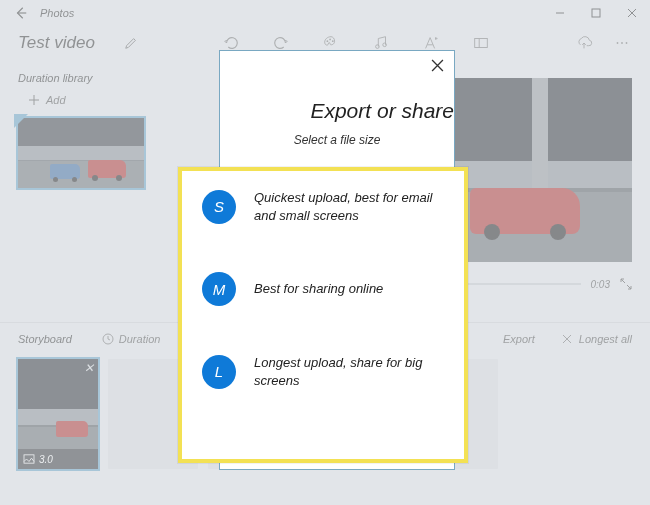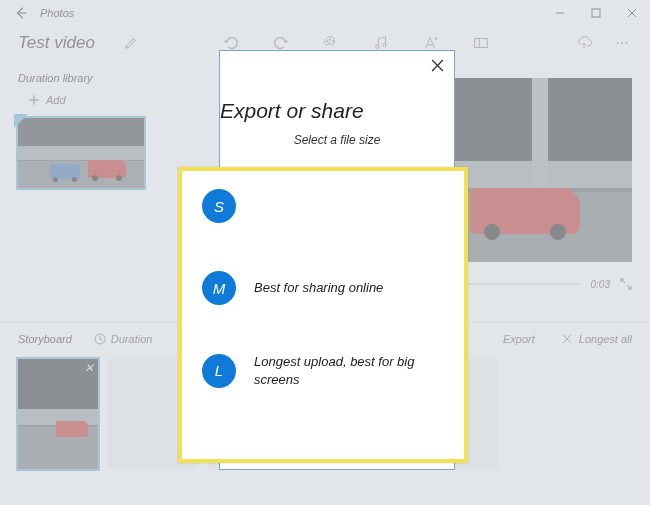--- a/index.html
+++ b/index.html
@@ -53,21 +53,21 @@
   .preview .p1 { left: 30px; } .preview .p2 { left: 120px; } .preview .p3 { left: 230px; }
 
   .progress { position: absolute; right: 18px; top: 218px; width: 330px; display: flex; align-items: center; gap: 10px; color: #555; font-size: 10px; }
   .progress .bar { flex: 1; height: 2px; background: #c9ced2; position: relative; }
   .progress .dot { position: absolute; left: 0; top: -4px; width: 10px; height: 10px; background: #0078d4; border-radius: 50%; }
   .expand-ic svg { width: 12px; height: 12px; }
 
   
   .story { border-top: 1px solid #d2d6da; padding: 10px 18px 0 18px; height: 170px; position: relative; }
   .story-head { display: flex; align-items: center; gap: 22px; font-size: 11px; color: #555; }
-  .story-head .title { color: #333; flex: 0 0 auto; margin-right: 0; }
+  .story-head .title { color: #333; flex: 0 0 auto; margin-right: 8px; }
   .sh-item { display: flex; gap: 5px; }
   .sh-spacer { flex: 1; }
   .sh-right { display: flex; align-items: center; gap: 6px; color: #555; }
 
   .clips { display: flex; gap: 10px; margin-top: 14px; }
   .clip {
     width: 80px; height: 110px; position: relative; outline: 2px solid #69a7c9;
     background: linear-gradient(#2b3036 0 45%, #8e959b 45% 60%, #565c61 60% 62%, #6b7176 62% 100%);
   }
   .clip .cr { position: absolute; right: 10px; bottom: 32px; width: 32px; height: 16px; background: #b22d2b; border-radius: 2px 5px 3px 2px; }
@@ -77,21 +77,21 @@
 
   
   .dim { position: absolute; inset: 0; background: rgba(220,224,228,0.55); pointer-events: none; }
 
   
   .dialog {
     position: absolute; left: 219px; top: 50px; width: 236px; height: 420px;
     background: #fff; border: 1px solid #79a8c2;
   }
   .dialog .close { position: absolute; top: 8px; right: 10px; color: #333; }
-  .dlg-title { text-align: left; margin-top: 48px; font-size: 21px; color: #222; font-weight: 400; }
+  .dlg-title { text-align: right; margin-top: 48px; font-size: 21px; color: #222; font-weight: 400; }
   .dlg-sub { text-align: center; margin-top: 10px; font-size: 12px; color: #333; }
 
   
   .hl {
     position: absolute; left: 178px; top: 167px; width: 290px; height: 296px;
     background: #fff; border: 4px solid #f3e154; box-shadow: 0 0 0 1px rgba(0,0,0,0.05);
     padding: 18px 20px 10px 20px;
   }
   .opt { display: flex; align-items: center; gap: 18px; margin-bottom: 48px; }
   .opt:last-child { margin-bottom: 0; }
@@ -247,20 +247,27 @@
             <path d="M2 2l8 8M10 2l-8 8" stroke="#777"></path>
           </svg>
         <span>Longest all</span>
       </span>
     </div>
 
     <div class="clips">
       <div class="clip">
         <div class="cr"></div>
         <div class="clip-x">✕</div>
+        <div class="clip-foot">
+          <svg width="12" height="10" viewBox="0 0 14 12">
+              <rect x="1" y="1" width="12" height="10" stroke="#fff" fill="none"></rect>
+              <path d="M1 9l3-3 3 3 3-4 3 4" stroke="#fff" fill="none"></path>
+            </svg>
+          <span>3.0</span>
+        </div>
       </div>
       <div class="ph"></div>
       <div class="ph"></div>
       <div class="ph"></div>
       <div class="ph"></div>
     </div>
   </div>
 
   <div class="dim"></div>
 
@@ -270,24 +277,25 @@
           <path d="M1 1l10 10M11 1L1 11" stroke="#333" stroke-width="1.2"></path>
         </svg>
     </div>
     <div class="dlg-title">Export or share</div>
     <div class="dlg-sub">Select a file size</div>
   </div>
 
   <div class="hl">
     <div class="opt">
       <div class="badge">S</div>
+      <div class="opt-text">Quickest upload, best for email and small screens</div>
     </div>
     <div class="opt">
       <div class="badge">M</div>
       <div class="opt-text">Best for sharing online</div>
     </div>
     <div class="opt">
       <div class="badge">L</div>
-      <div class="opt-text">Longest upload, best for big screens</div>
+      <div class="opt-text">Longest upload, share for big screens</div>
     </div>
   </div>
 
 </div>
 
 </body></html>

